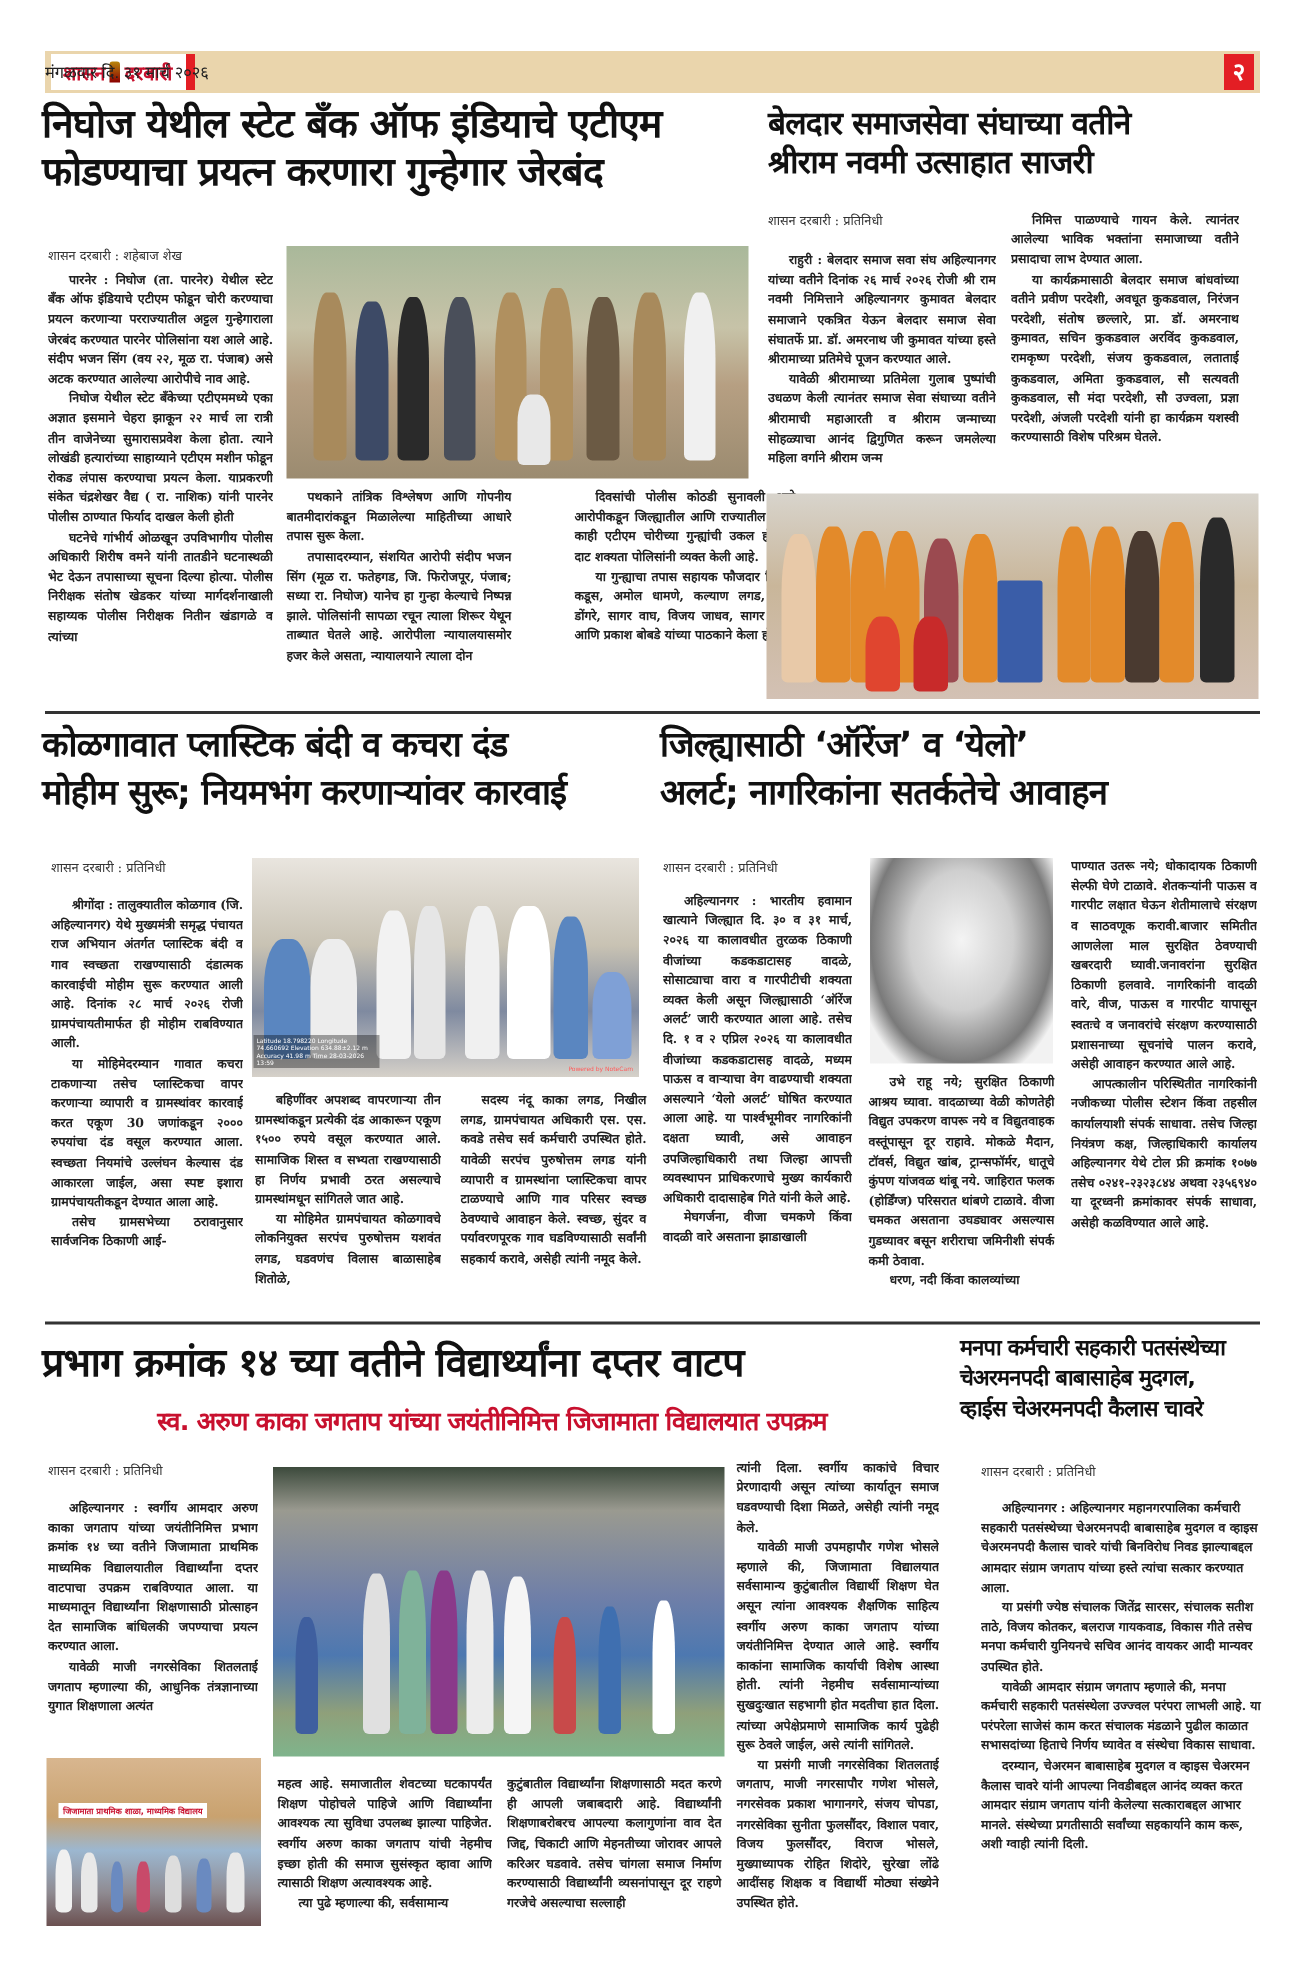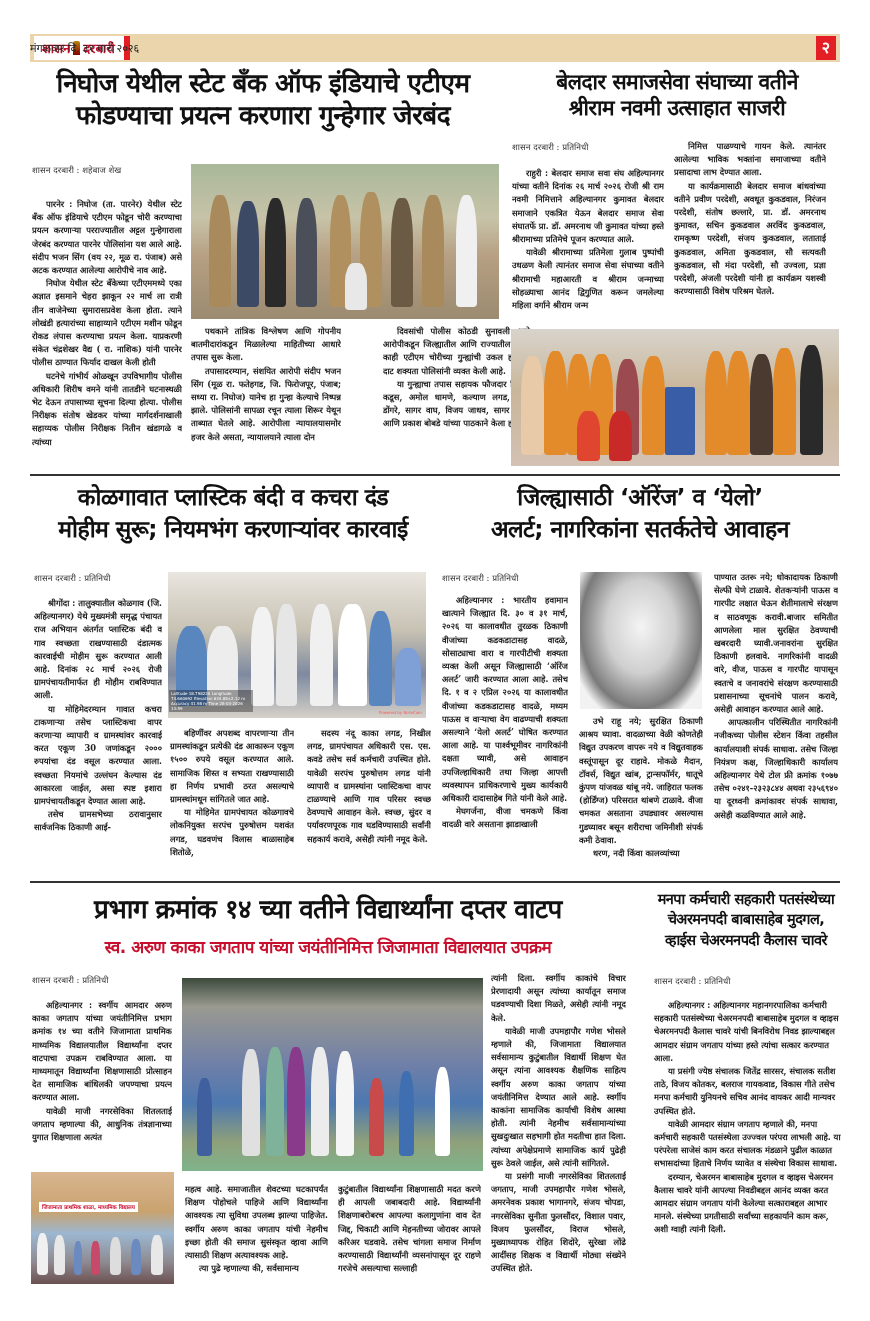--- a/index.html
+++ b/index.html
@@ -6,21 +6,21 @@
   html, body { width: 870px; height: 1321px; background: #ffffff; overflow: hidden; }
   body { font-family: "DejaVu Serif", serif; color: #1a1a1a; position: relative; }
 
   .masthead { position: absolute; left: 30px; top: 34px; width: 810px; height: 28px; background: #ead5ac; }
   .logo { position: absolute; left: 4px; top: 2px; height: 24px; width: 90px; background: #fff; display: flex; align-items: center; padding-left: 8px; font-family: "DejaVu Sans", sans-serif; font-weight: bold; font-size: 13px; color: #c8102e; white-space: nowrap; }
   .logo .chair { display: inline-block; width: 7px; height: 14px; margin: 0 3px; background: linear-gradient(#b8860b, #8b0000); border-radius: 2px 2px 0 0; }
   .logo-bar { position: absolute; left: 94px; top: 2px; width: 6px; height: 24px; background: #e31e24; }
   .dateline { position: absolute; left: 0; right: 0; top: 6px; font-family: Liberation Sans, sans-serif; font-size: 11px; color: #222; }
   .pageno { position: absolute; right: 4px; top: 2px; width: 20px; height: 24px; background: #e31e24; color: #fff; font-family: "DejaVu Sans", sans-serif; font-weight: bold; font-size: 16px; text-align: center; line-height: 24px; }
 
-  .headline { position: absolute; font-family: "DejaVu Sans", sans-serif; font-weight: bold; color: #111; text-align: center; letter-spacing: -0.5px; line-height: 1.22; }
+  .headline { position: absolute; font-family: "DejaVu Sans", sans-serif; font-weight: bold; color: #111; text-align: left; letter-spacing: -0.5px; line-height: 1.22; }
   .subhead-red { position: absolute; font-family: "DejaVu Sans", sans-serif; font-weight: bold; color: #c8102e; text-align: center; letter-spacing: -0.5px; }
   .byline { position: absolute; font-size: 8.5px; color: #333; white-space: nowrap; }
   .body { position: absolute; font-size: 8.3px; line-height: 13.2px; color: #222; text-align: justify; overflow: hidden; font-weight: bold; }
   .body p { text-indent: 14px; }
   .rule { position: absolute; height: 1.5px; background: #333; }
 
   .photo { position: absolute; overflow: hidden; }
   .photo-police { background: linear-gradient(180deg, #a9b89a 0%, #c7c3a8 35%, #b69f82 60%, #9b8b70 100%); }
   .photo-temple { background: linear-gradient(180deg, #d8d4cc 0%, #c9b69a 45%, #d3c1b4 100%); }
   .photo-shop { background: linear-gradient(180deg, #e9e5df 0%, #c8c2b3 40%, #7f8aa0 70%, #d6d1c9 100%); }
@@ -43,21 +43,21 @@
   <div class="logo-bar"></div>
   <div class="dateline">मंगळवार दि. ३१ मार्च २०२६</div>
   <div class="pageno">२</div>
 </div>
 
 <div class="headline" style="left:28px; top:68px; width:470px; font-size:26px;">
   <div>निघोज येथील स्टेट बँक ऑफ इंडियाचे एटीएम</div>
   <div>फोडण्याचा प्रयत्न करणारा गुन्हेगार जेरबंद</div>
 </div>
 <div class="byline" style="left:32px; top:164px;">शासन दरबारी : शहेबाज शेख</div>
-<div class="body" style="left:32px; top:198px; width:150px; height:284px;">
+<div class="body" style="left:32px; top:180px; width:150px; height:284px;">
   <p>पारनेर : निघोज (ता. पारनेर) येथील स्टेट बँक ऑफ इंडियाचे एटीएम फोडून चोरी करण्याचा प्रयत्न करणाऱ्या परराज्यातील अट्टल गुन्हेगाराला जेरबंद करण्यात पारनेर पोलिसांना यश आले आहे. संदीप भजन सिंग (वय २२, मूळ रा. पंजाब) असे अटक करण्यात आलेल्या आरोपीचे नाव आहे.</p>
   <p>निघोज येथील स्टेट बँकेच्या एटीएममध्ये एका अज्ञात इसमाने चेहरा झाकून २२ मार्च ला रात्री तीन वाजेनेच्या सुमारासप्रवेश केला होता. त्याने लोखंडी हत्यारांच्या साहाय्याने एटीएम मशीन फोडून रोकड लंपास करण्याचा प्रयत्न केला. याप्रकरणी संकेत चंद्रशेखर वैद्य ( रा. नाशिक) यांनी पारनेर पोलीस ठाण्यात फिर्याद दाखल केली होती</p>
   <p>घटनेचे गांभीर्य ओळखून उपविभागीय पोलीस अधिकारी शिरीष वमने यांनी तातडीने घटनास्थळी भेट देऊन तपासाच्या सूचना दिल्या होत्या. पोलीस निरीक्षक संतोष खेडकर यांच्या मार्गदर्शनाखाली सहाय्यक पोलीस निरीक्षक नितीन खंडागळे व त्यांच्या</p>
 </div>
 <div class="photo photo-police" style="left:191px; top:164px; width:308px; height:155px;">
   <div class="figure" style="left:6%; height:72%; background:#a88a5c;"></div>
   <div class="figure" style="left:15%; height:68%; background:#3d4a66;"></div>
   <div class="figure" style="left:24%; height:70%; background:#2a2a2a;"></div>
   <div class="figure" style="left:34%; height:70%; background:#4a4f5a;"></div>
   <div class="figure" style="left:45%; height:72%; background:#b0905f;"></div>
@@ -190,21 +190,21 @@
 <div class="body" style="left:185px; top:1183px; width:143px; height:110px;">
   <p style="text-indent:0;">महत्व आहे. समाजातील शेवटच्या घटकापर्यंत शिक्षण पोहोचले पाहिजे आणि विद्यार्थ्यांना आवश्यक त्या सुविधा उपलब्ध झाल्या पाहिजेत. स्वर्गीय अरुण काका जगताप यांची नेहमीच इच्छा होती की समाज सुसंस्कृत व्हावा आणि त्यासाठी शिक्षण अत्यावश्यक आहे.</p>
   <p>त्या पुढे म्हणाल्या की, सर्वसामान्य</p>
 </div>
 <div class="body" style="left:338px; top:1183px; width:143px; height:110px;">
   <p style="text-indent:0;">कुटुंबातील विद्यार्थ्यांना शिक्षणासाठी मदत करणे ही आपली जबाबदारी आहे. विद्यार्थ्यांनी शिक्षणाबरोबरच आपल्या कलागुणांना वाव देत जिद्द, चिकाटी आणि मेहनतीच्या जोरावर आपले करिअर घडवावे. तसेच चांगला समाज निर्माण करण्यासाठी विद्यार्थ्यांनी व्यसनांपासून दूर राहणे गरजेचे असल्याचा सल्लाही</p>
 </div>
 <div class="body" style="left:491px; top:972px; width:135px; height:320px;">
   <p style="text-indent:0;">त्यांनी दिला. स्वर्गीय काकांचे विचार प्रेरणादायी असून त्यांच्या कार्यातून समाज घडवण्याची दिशा मिळते, असेही त्यांनी नमूद केले.</p>
   <p>यावेळी माजी उपमहापौर गणेश भोसले म्हणाले की, जिजामाता विद्यालयात सर्वसामान्य कुटुंबातील विद्यार्थी शिक्षण घेत असून त्यांना आवश्यक शैक्षणिक साहित्य स्वर्गीय अरुण काका जगताप यांच्या जयंतीनिमित्त देण्यात आले आहे. स्वर्गीय काकांना सामाजिक कार्याची विशेष आस्था होती. त्यांनी नेहमीच सर्वसामान्यांच्या सुखदुःखात सहभागी होत मदतीचा हात दिला. त्यांच्या अपेक्षेप्रमाणे सामाजिक कार्य पुढेही सुरू ठेवले जाईल, असे त्यांनी सांगितले.</p>
-  <p>या प्रसंगी माजी नगरसेविका शितलताई जगताप, माजी उपमहापौर गणेश भोसले, अमरनेवक प्रकाश भागानगरे, संजय चोपडा, नगरसेविका सुनीता फुलसौंदर, विशाल पवार, विजय फुलसौंदर, विराज भोसले, मुख्याध्यापक रोहित शिदोरे, सुरेखा लोंढे आदींसह शिक्षक व विद्यार्थी मोठ्या संख्येने उपस्थित होते.</p>
+  <p>या प्रसंगी माजी नगरसेविका शितलताई जगताप, माजी नगरसापौर गणेश भोसले, नगरसेवक प्रकाश भागानगरे, संजय चोपडा, नगरसेविका सुनीता फुलसौंदर, विशाल पवार, विजय फुलसौंदर, विराज भोसले, मुख्याध्यापक रोहित शिदोरे, सुरेखा लोंढे आदींसह शिक्षक व विद्यार्थी मोठ्या संख्येने उपस्थित होते.</p>
 </div>
 
 <div class="headline" style="left:640px; top:889px; width:212px; font-size:14.5px; line-height:1.4;">
   <div>मनपा कर्मचारी सहकारी पतसंस्थेच्या</div>
   <div>चेअरमनपदी बाबासाहेब मुदगल,</div>
   <div>व्हाईस चेअरमनपदी कैलास चावरे</div>
 </div>
 <div class="byline" style="left:654px; top:975px;">शासन दरबारी : प्रतिनिधी</div>
 <div class="body" style="left:654px; top:999px; width:190px; height:300px; text-align:left;">
   <p>अहिल्यानगर : अहिल्यानगर महानगरपालिका कर्मचारी सहकारी पतसंस्थेच्या चेअरमनपदी बाबासाहेब मुदगल व व्हाइस चेअरमनपदी कैलास चावरे यांची बिनविरोध निवड झाल्याबद्दल आमदार संग्राम जगताप यांच्या हस्ते त्यांचा सत्कार करण्यात आला.</p>

